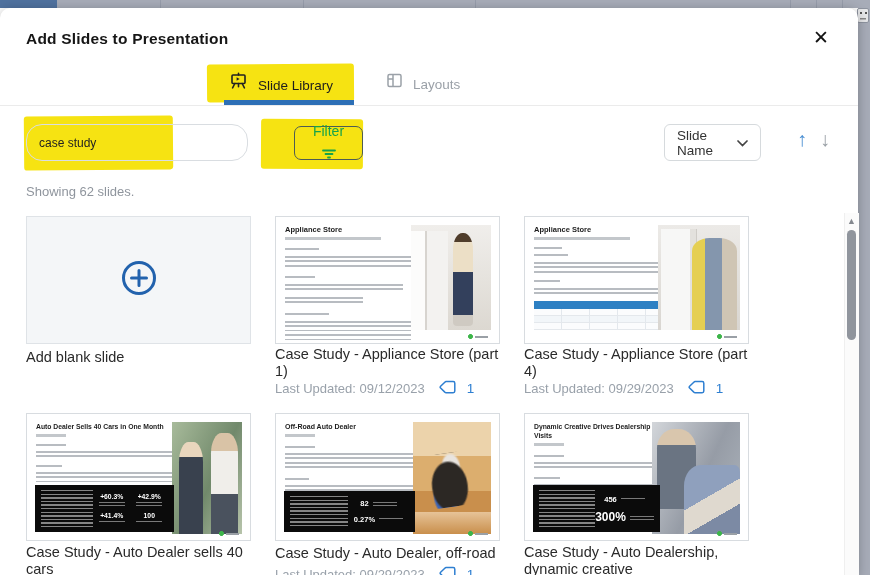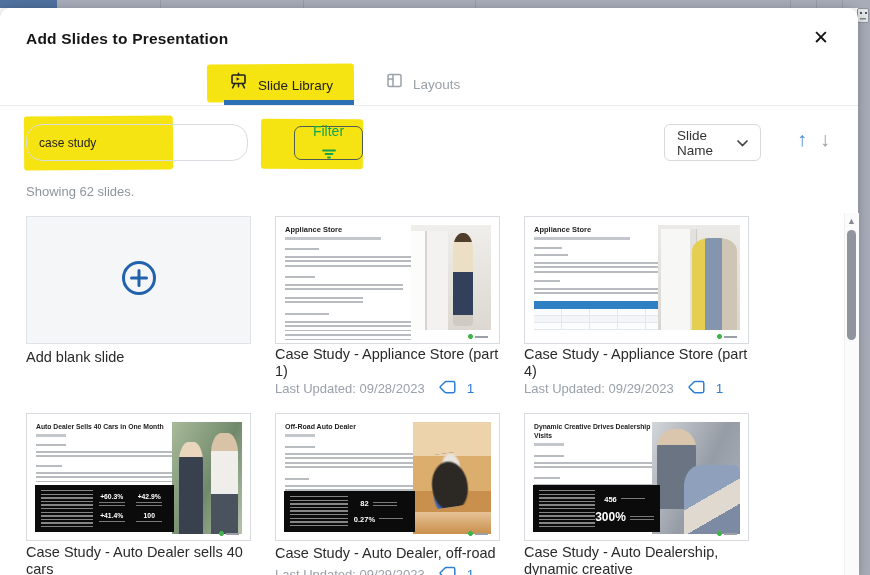--- a/index.html
+++ b/index.html
@@ -226,21 +226,21 @@
       <div class="lines" style="margin-top:5px;width:118px;height:8px"></div>
       <div class="lines" style="margin-top:5px;width:78px;height:8px"></div>
       <div class="lines" style="margin-top:8px;width:44px;height:3px"></div>
       <div class="lines" style="margin-top:5px;width:126px;height:22px"></div>
     </div>
     <div class="photo p1" style="right:8px; top:8px; width:80px; height:105px;"></div>
     <div class="logo"></div>
   </div>
   <div class="card-name" style="left:275px; top:338px;">Case Study - Appliance Store (part 1)</div>
   <div class="meta" style="left:275px; top:372px;">
-    <span>Last Updated: 09/28/2023</span>
+    <span>Last Updated: 09/12/2023</span>
     <span class="tag-svg">
       <svg width="17" height="14" viewBox="0 0 17 14">
           <path d="M14.2 1.6H7.1c-.5 0-1 .2-1.3.6L1.6 6.3c-.5.5-.5 1.2 0 1.7l4.2 4.1c.3.4.8.6 1.3.6h7.1c.9 0 1.6-.7 1.6-1.6V3.2c0-.9-.7-1.6-1.6-1.6z" fill="none" stroke="#2e7fd1" stroke-width="1.5" stroke-linejoin="round"></path>
         </svg>
     </span>
     <span class="cnt">1</span>
   </div>
 
   <div class="thumb" style="left:524px; top:208px;">
     <div class="s-pad">

